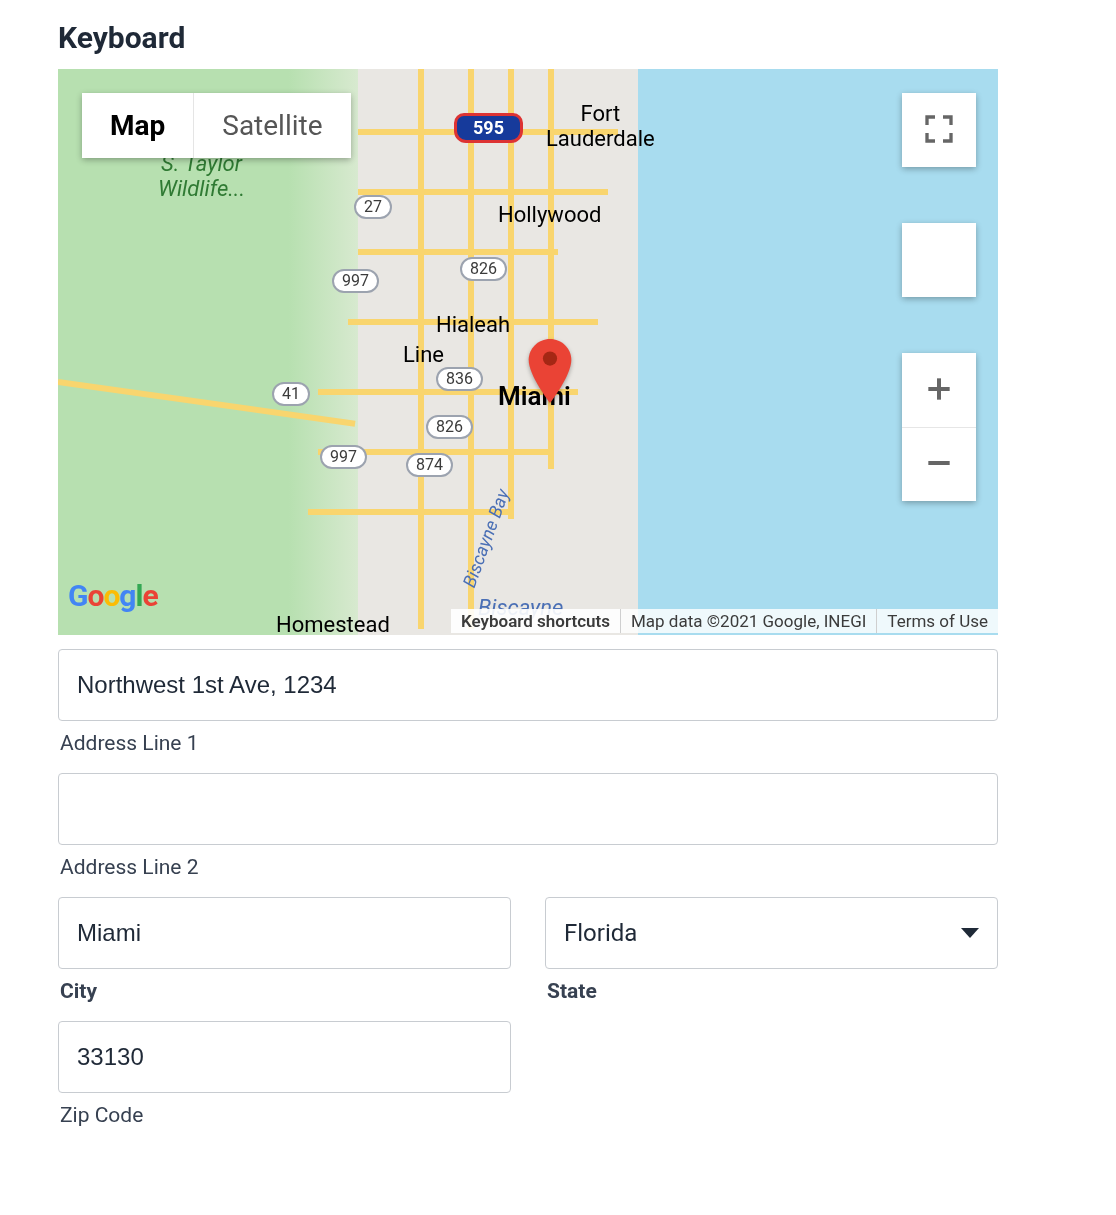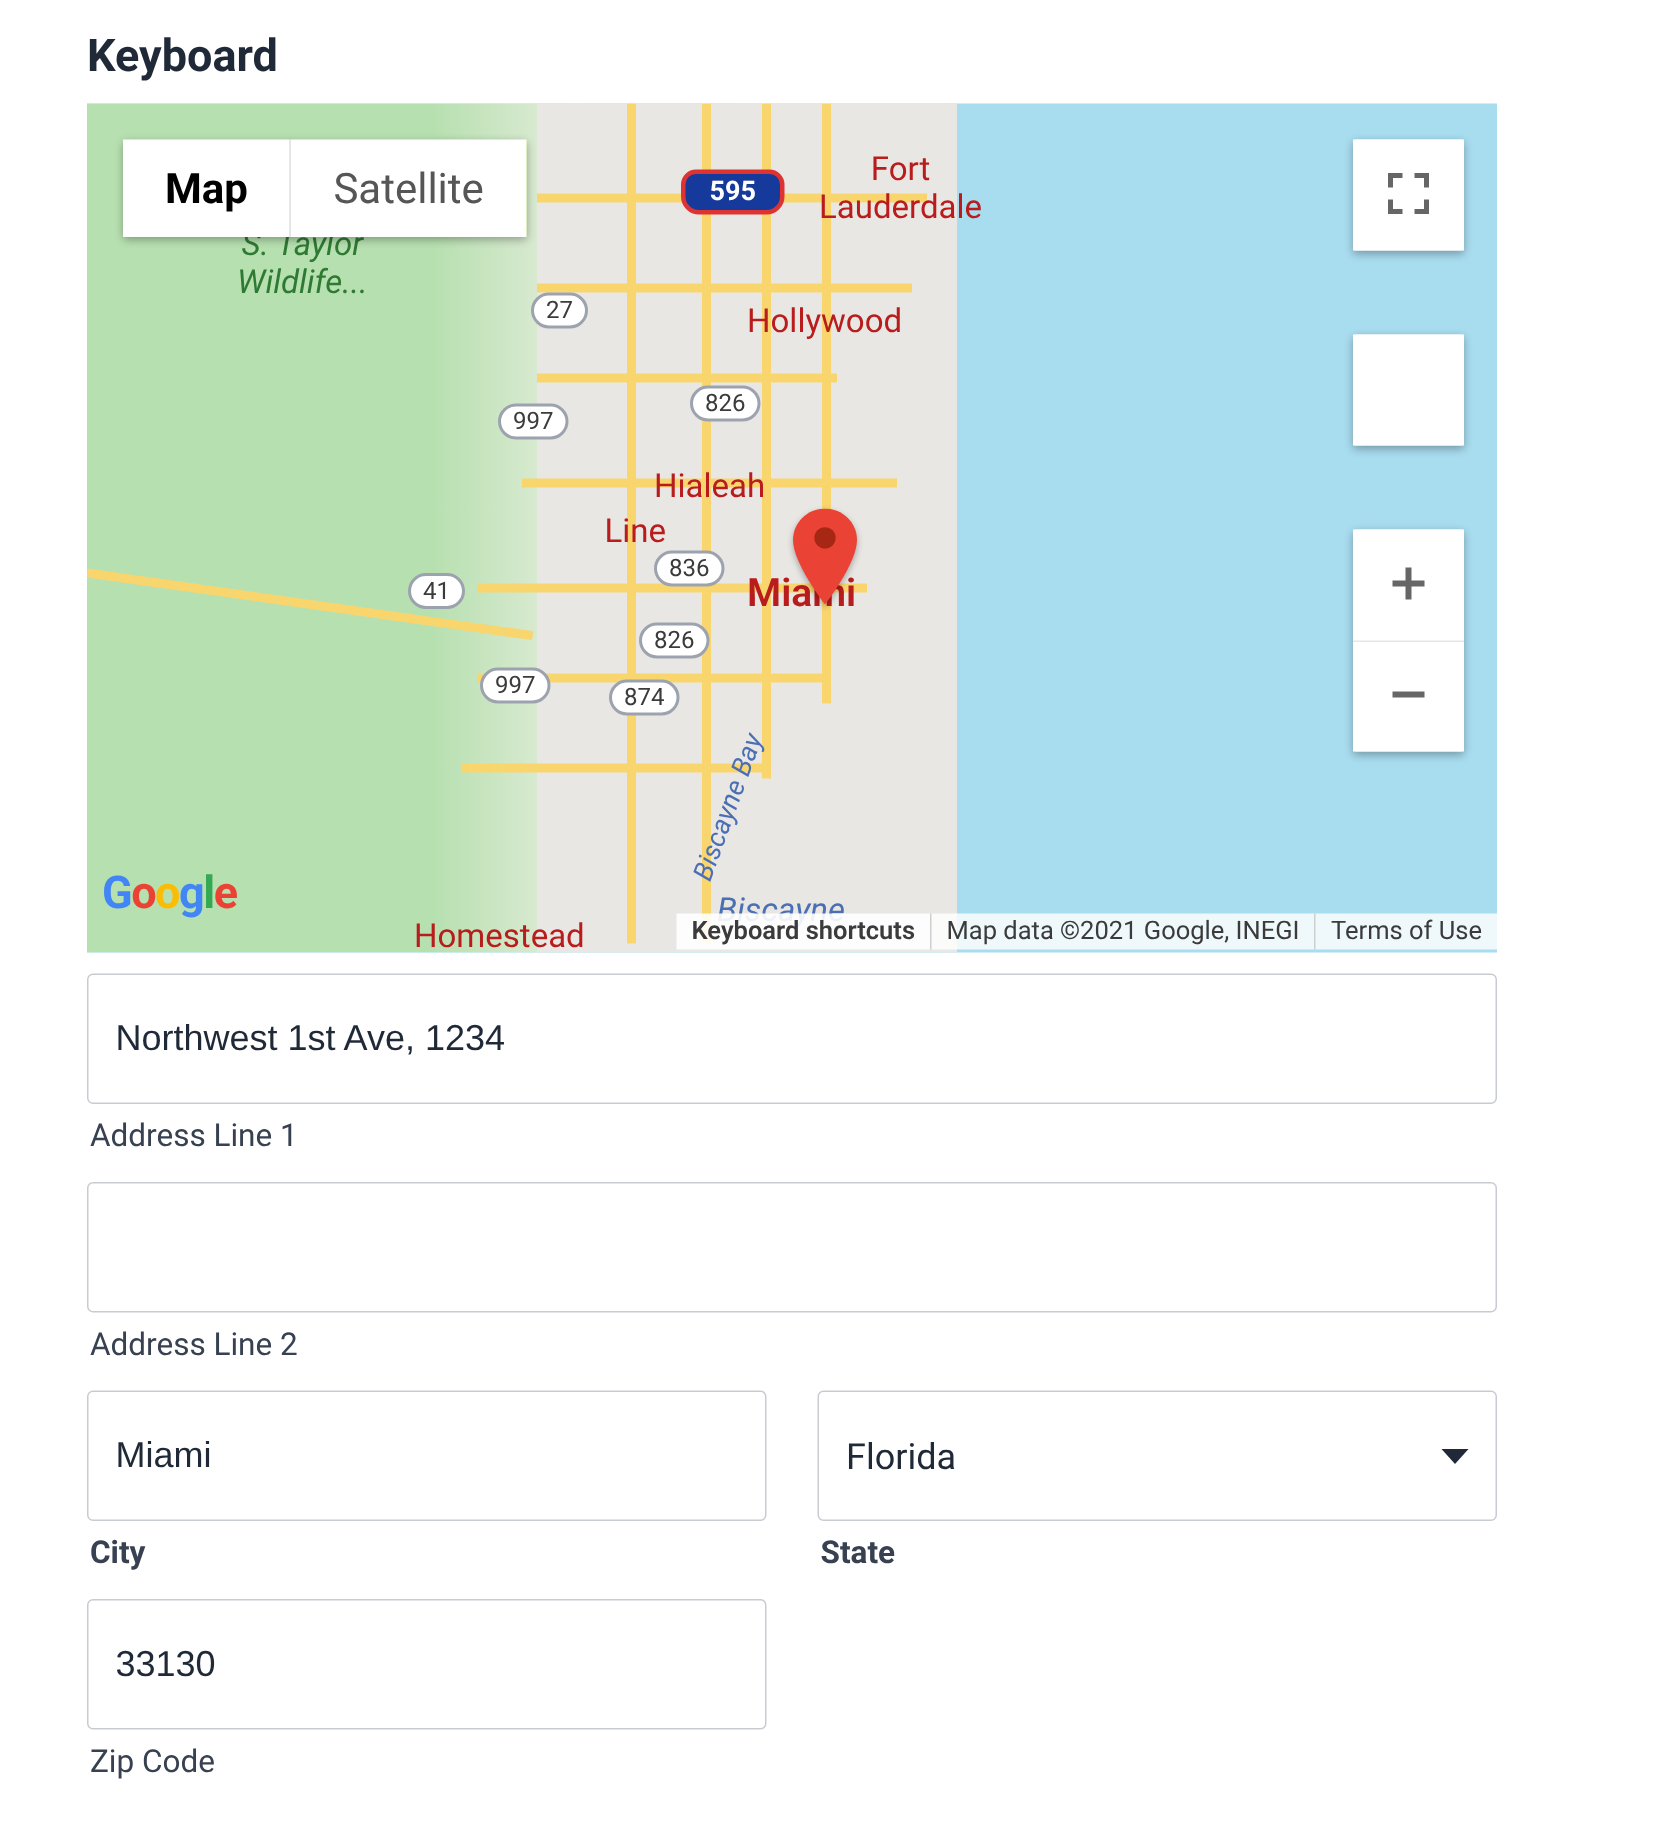--- a/index.html
+++ b/index.html
@@ -62,21 +62,21 @@
   .road-h.r7 { top:440px; left:250px; width:200px; }
   .road-v.rv1 { left:360px; top:0; height:560px; }
   .road-v.rv2 { left:410px; top:0; height:560px; }
   .road-v.rv3 { left:450px; top:0; height:450px; }
   .road-v.rv4 { left:490px; top:0; height:400px; }
   .road-d { left:0; top:310px; width:300px; height:6px; transform: rotate(8deg); transform-origin:left center; }
 
   .map-text {
     position: absolute;
     font-family: Roboto, Arial, sans-serif;
-    color: #b91c1c;
+    color: #000000;
     font-size: 22px;
     white-space: nowrap;
   }
   .map-text.green { color: #2f7a33; font-style: italic; }
   .map-text.blue  { color: #4a6fb5; font-style: italic; }
   .map-text.big { font-size: 26px; font-weight: 600; }
 
   .shield {
     position: absolute;
     font-family: Roboto, Arial, sans-serif;
@@ -186,21 +186,21 @@
   .google-logo span:nth-child(5){color:#34A853}
   .google-logo span:nth-child(6){color:#EA4335}
 
   
   .form { width: 940px; margin-top: 14px; }
   .field-full { width: 100%; margin-bottom: 8px; }
   .row2 { display:flex; gap: 34px; }
   .col { flex:1 1 0; }
   input.text, .select {
     width: 100%;
-    height: 87px;
+    height: 72px;
     border: 1px solid #c8ccd1;
     border-radius: 4px;
     padding: 0 18px;
     font-size: 24px;
     color: #1f2937;
     background: #fff;
   }
   .select {
     display:flex; align-items:center; justify-content:space-between;
     cursor: pointer;

